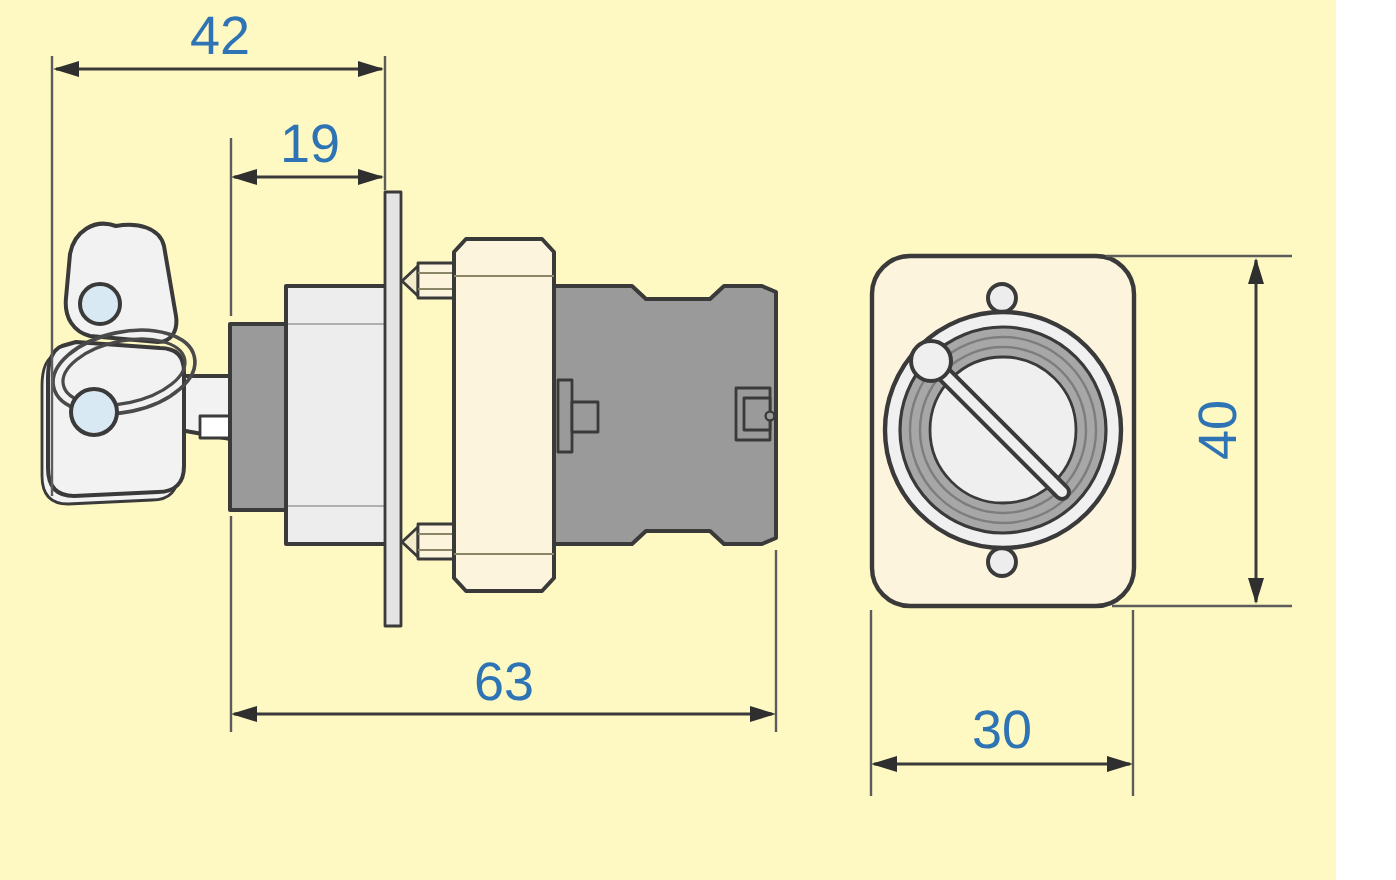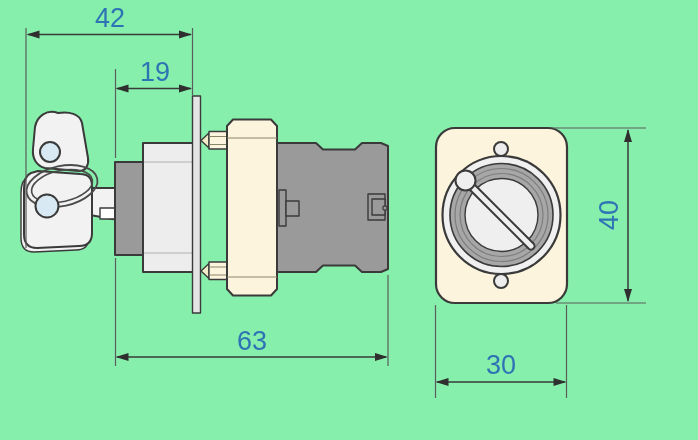--- a/index.html
+++ b/index.html
@@ -1,18 +1,18 @@
 <!DOCTYPE html>
 <html><head>
 <meta charset="utf-8">
 <style>
   html,body { margin:0; padding:0; background:#ffffff; }
   .stage {
-    position:relative; width:698px; height:440px; background:#86efac;
-    font-family:"Liberation Sans", sans-serif; overflow:hidden;
+    position:relative; width:624px; height:440px; background:#fef9c3;
+    font-family:"Liberation Sans", sans-serif; overflow:hidden;padding-left:44px;
   }
   svg { position:absolute; left:0; top:0; }
   .outline   { stroke:#3a3a3a; stroke-width:2; stroke-linejoin:round; }
   .thinline  { stroke:#3a3a3a; stroke-width:1.4; stroke-linejoin:round; }
   .extline   { stroke:#5c5c5c; stroke-width:1.2; fill:none; }
   .dimline   { stroke:#3a3a3a; stroke-width:1.5; fill:none; }
   .arrow     { fill:#2f2f2f; stroke:none; }
   .dimtext   { fill:#2e74b5; font-size:27px; font-weight:500;
                font-family:"Liberation Sans", sans-serif; text-anchor:middle; }
   .detail    { stroke:#b0b0b0; stroke-width:1; fill:none; }

